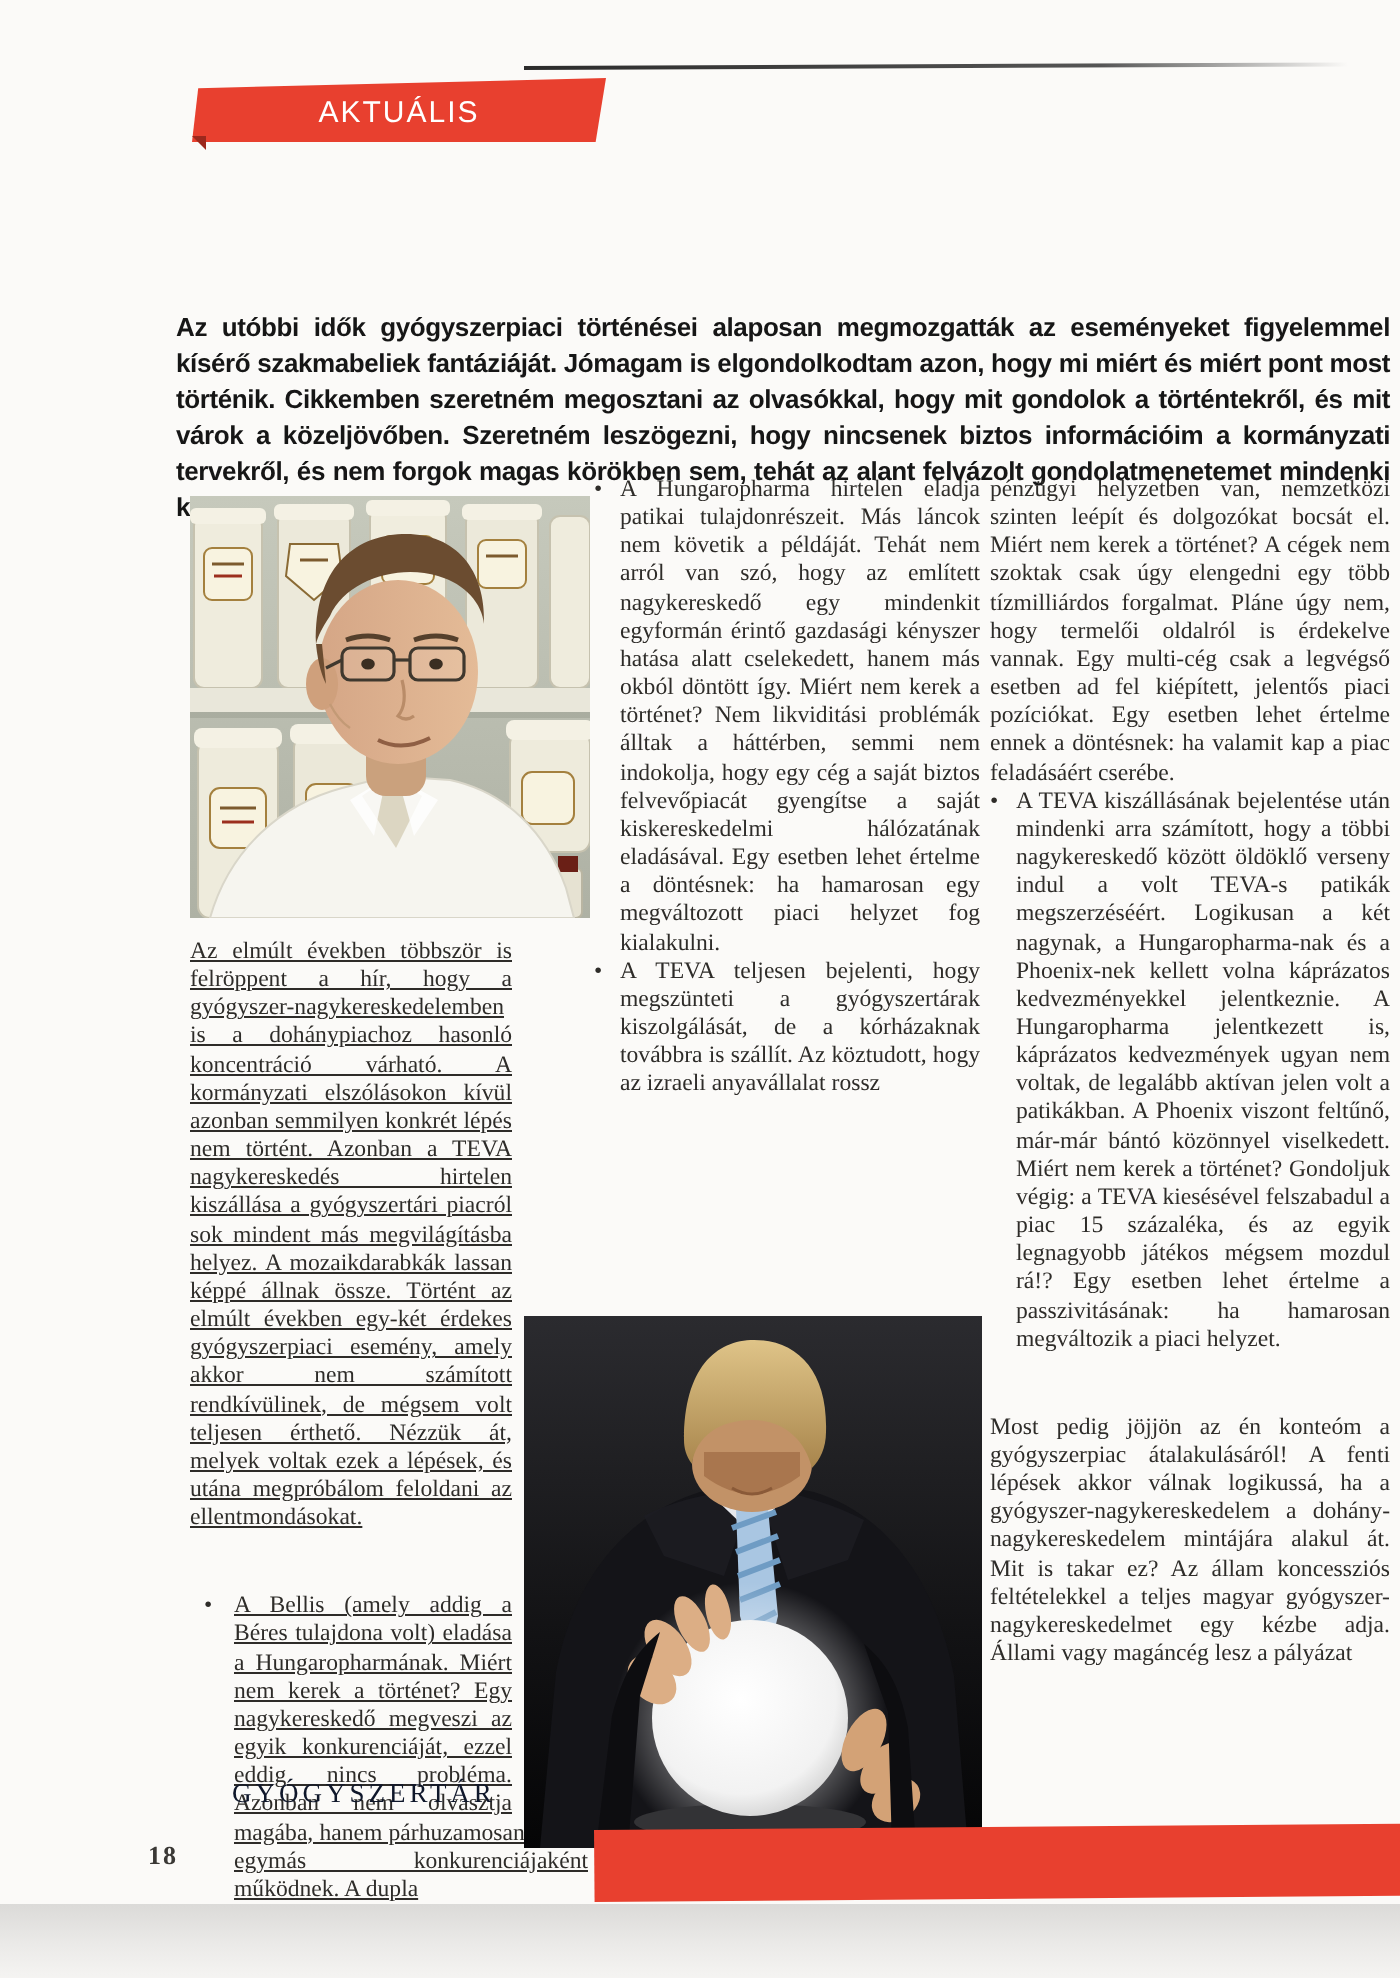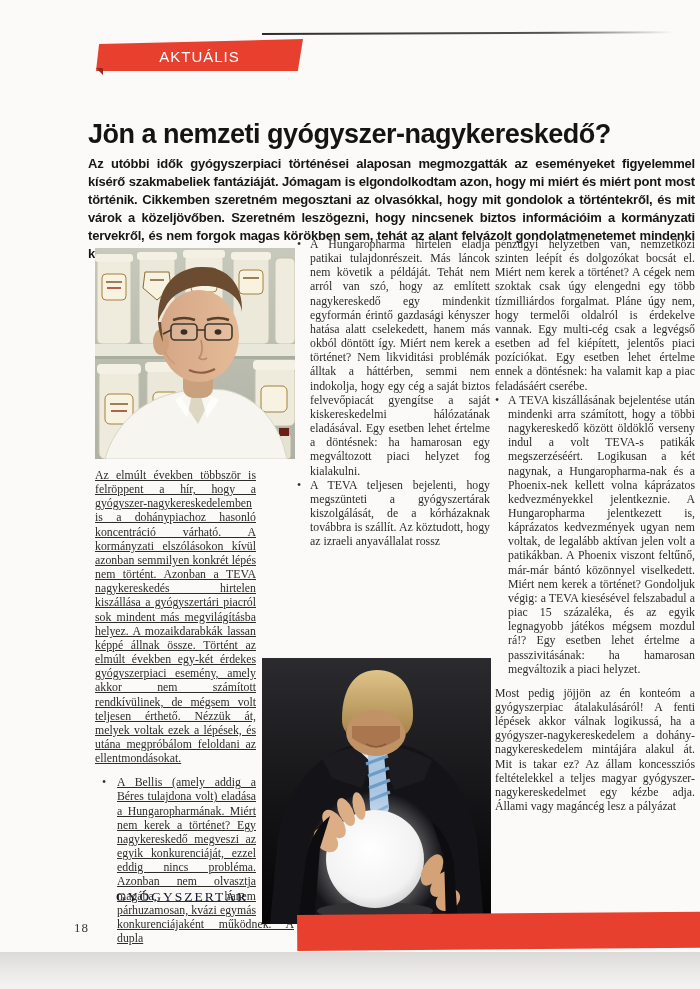--- a/index.html
+++ b/index.html
@@ -42,34 +42,34 @@
   }
   
   .col{
     position:absolute;font-size:11.8px;line-height:14.15px;
     color:#2e2c29;text-align:justify;
   }
   .col1{left:95px;top:468px;width:199px;text-decoration:underline;}
   .col2{left:297px;top:237px;width:193px;}
   .col3{left:495px;top:237px;width:200px;font-family:Liberation Serif, serif;}
   .para{position:relative;margin:0;}
-  .gap{margin-top:10px;}
+  .gap{margin-top:30px;}
   .bullet{padding-left:13px;}
   .col1 .bullet{padding-left:22px;}
   .marker{position:absolute;left:0;top:0;}
   .col1 .marker{left:7px;}
   .wrap-spacer{float:right;width:38px;height:252px;margin-top:188px;}
   
   .photo{position:absolute;display:block;}
   .photo-pharmacist{left:95px;top:248px;width:200px;height:211px;}
   .photo-crystal{left:262px;top:658px;width:229px;height:266px;}
   
   .footer-num{
     position:absolute;left:74px;top:920px;
-    font-size:13px;color:#3a3835;letter-spacing:1px;
+    font-size:13px;color:#3a3835;letter-spacing:1px;font-weight:bold;
   }
   .footer-mag{
     position:absolute;left:116px;top:889px;
     font-size:13.5px;color:#0f172a;letter-spacing:2px;
   }
   .bottom-bar{
     position:absolute;left:297px;top:915px;width:410px;height:36px;
     background:#e8402f;transform:rotate(-0.45deg);transform-origin:left top;
   }
   .bottom-edge{
@@ -82,21 +82,20 @@
 
 <div class="page">
 
   <div class="top-rule"></div>
 
   <div class="banner">
     <span class="banner-label">AKTUÁLIS</span>
   </div>
   <div class="banner-fold"></div>
 
-  <h1 class="title">Jön a nemzeti gyógyszer-nagykereskedő?</h1>
 
   <p class="lead">Az utóbbi idők gyógyszerpiaci történései alaposan megmozgatták az eseményeket figyelemmel kísérő szakmabeliek fantáziáját. Jómagam is elgondolkodtam azon, hogy mi miért és miért pont most történik. Cikkemben szeretném megosztani az olvasókkal, hogy mit gondolok a történtekről, és mit várok a közeljövőben. Szeretném leszögezni, hogy nincsenek biztos információim a kormányzati tervekről, és nem forgok magas körökben sem, tehát az alant felvázolt gondolatmenetemet mindenki kellő kritikával olvassa.</p>
 
   <svg class="photo photo-pharmacist" viewBox="0 0 200 211" role="img" aria-label="Férfi szemüvegben, fehér köpenyben, patikai tégelyekkel teli polcok előtt">
     <defs>
       <linearGradient id="shelfbg" x1="0" y1="0" x2="0" y2="1">
         <stop offset="0" stop-color="#c6c9bc"></stop>
           <stop offset="1" stop-color="#aeb1a4"></stop>
       </linearGradient>
       <linearGradient id="skin1" x1="0" y1="0" x2="1" y2="0">

